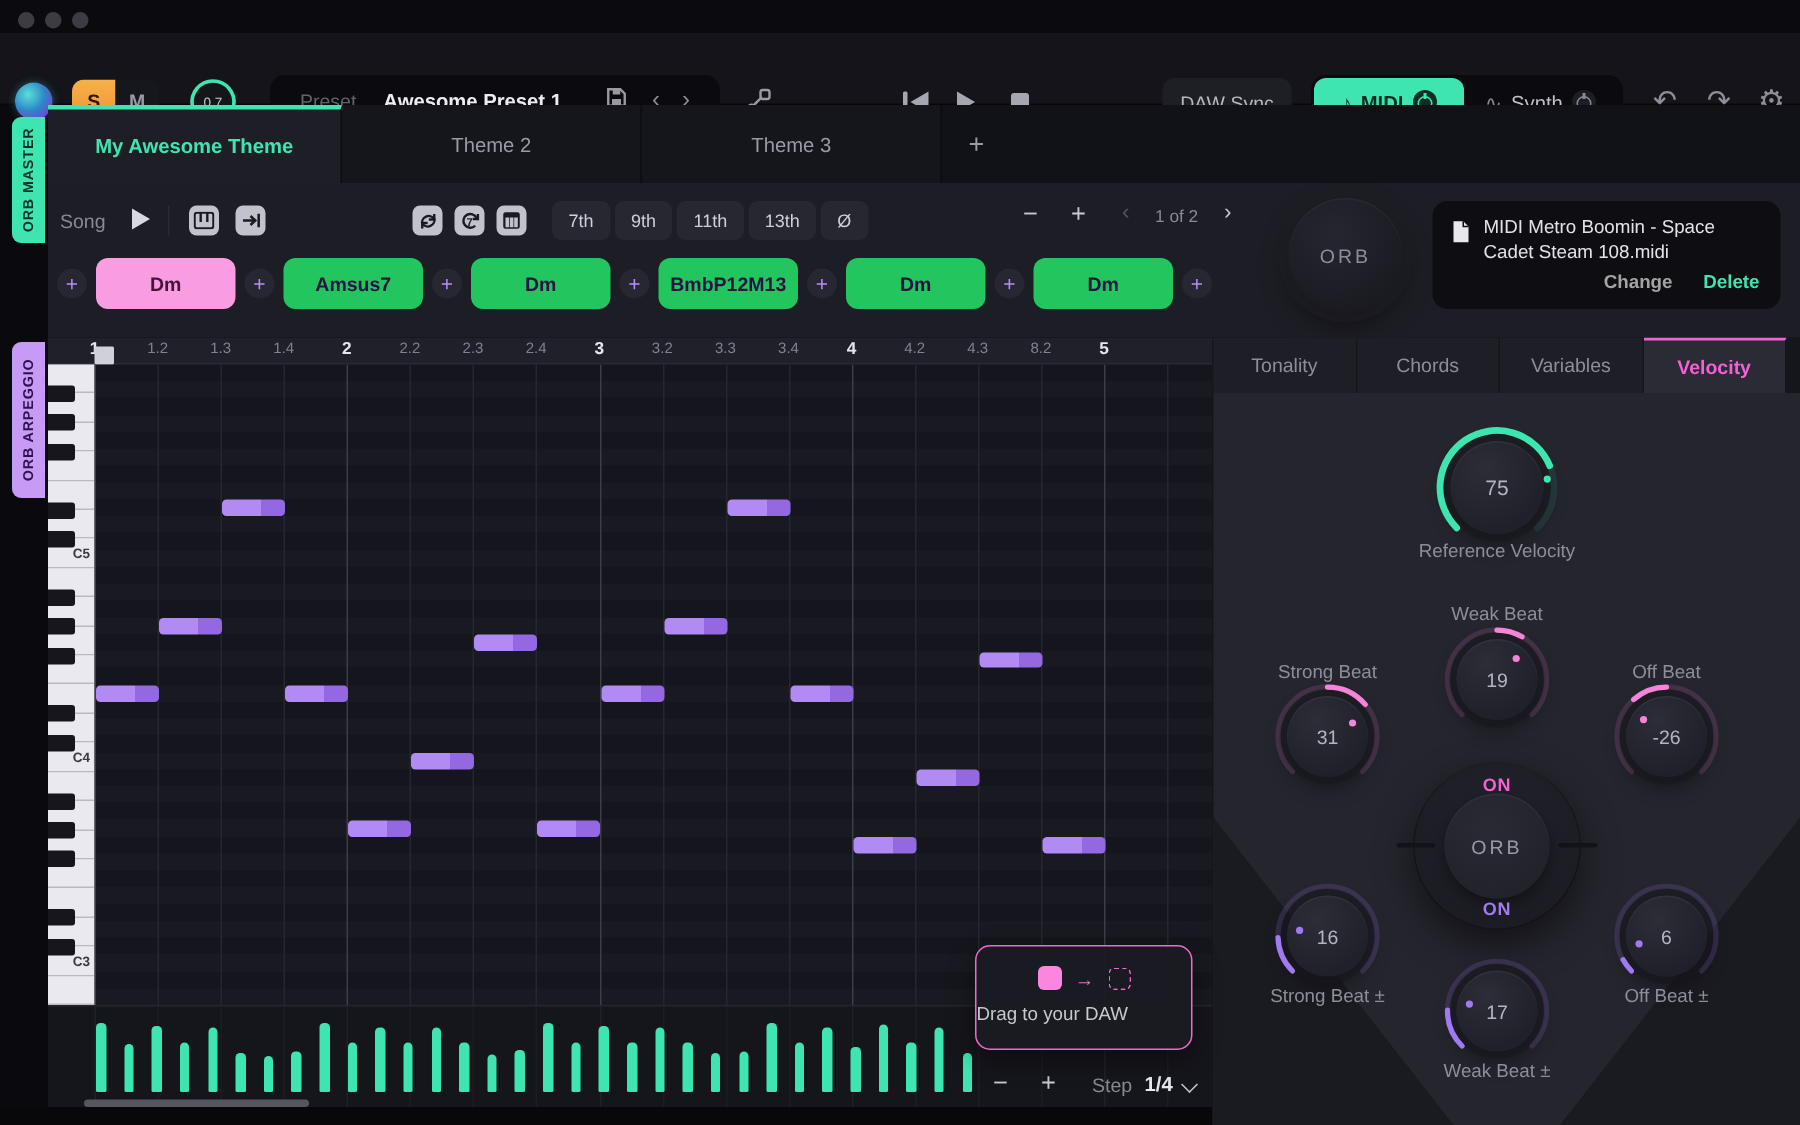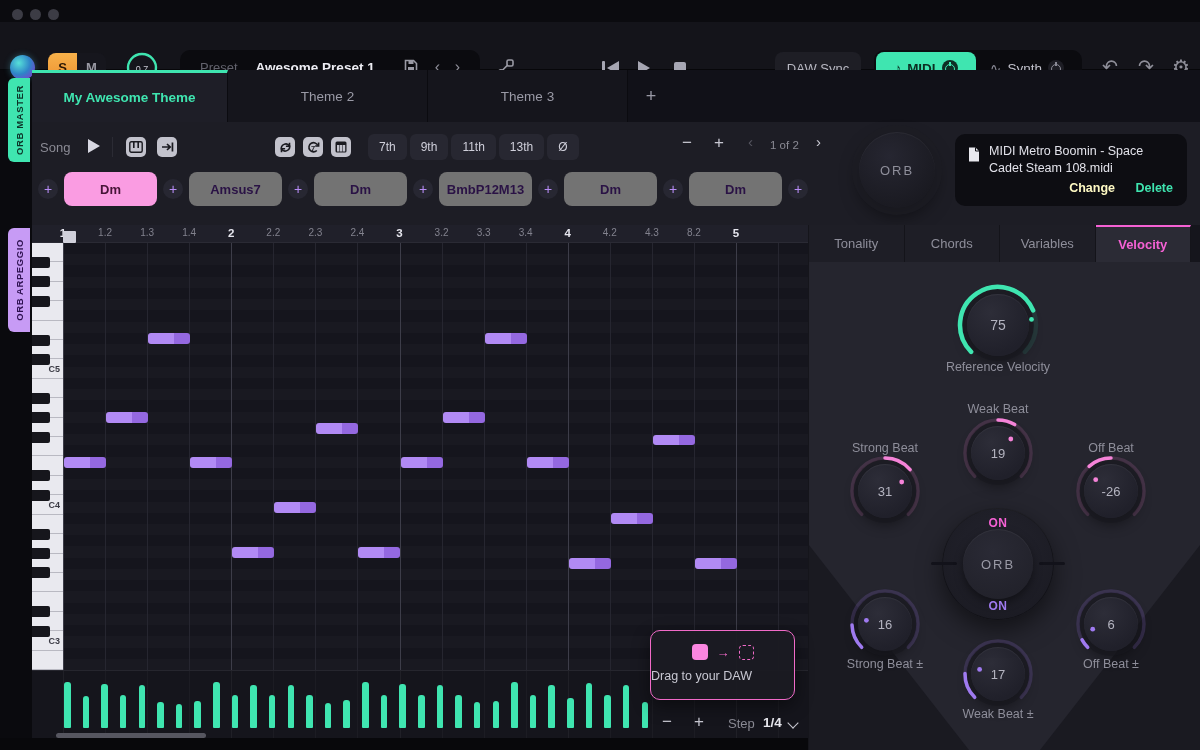--- a/index.html
+++ b/index.html
@@ -55,21 +55,21 @@
   #side-master span{color:#0d3328;}
   #side-arpeggio{left:8px;top:228px;height:104px;background:#c79bf5;}
   #side-arpeggio span{color:#2e1150;}
 
   
   #content-top{left:32px;top:122px;width:1168px;height:103px;background:#1d1d25;}
   .icon-box{width:20px;height:20px;border-radius:5px;background:#c2c2cc;}
   .ext-btn{height:26px;padding:0 11px;background:#272731;border-radius:6px;color:#cfcfda;font-size:12px;display:flex;align-items:center;margin-right:3px;}
   .plus-circle{width:20px;height:20px;border-radius:50%;background:#272732;color:#b78cf7;font-size:14px;flex:0 0 20px;}
   .chord-block{width:93px;height:34px;border-radius:8px;font-size:13px;font-weight:bold;flex:0 0 93px;}
-  .chord-purple{background:#737373;color:#2a1245;}
+  .chord-purple{background:#22c55e;color:#2a1245;}
   .chord-pink{background:#fa9ce2;color:#461437;}
   #song-orb{left:827px;top:10px;width:76px;height:76px;border-radius:50%;
     background:radial-gradient(circle at 40% 32%,#262631,#1a1a21 75%);
     box-shadow:0 0 0 7px rgba(28,28,36,.7),0 8px 18px rgba(0,0,0,.5),inset 0 1px 1px rgba(255,255,255,.05);
     color:#8e8e9a;font-size:13px;letter-spacing:2px;}
   #file-card{left:923px;top:12px;width:232px;height:72px;background:#0d0d12;border-radius:10px;}
 
   
   #roll{left:32px;top:225px;width:776px;height:445px;background:#16161e;overflow:hidden;}
   #ruler{left:0;top:0;width:776px;height:18px;background:#20202a;border-bottom:1px solid #2a2a34;box-sizing:border-box;}
@@ -282,21 +282,21 @@
   <div id="song-orb" class="abs cc">ORB</div>
 
   <div id="file-card" class="abs">
     <span class="abs" style="left:13px;top:13px;">
       <svg width="12" height="15" viewBox="0 0 12 15">
           <path d="M1 0.5 h6.5 L11 4 v10.5 h-10 z" fill="#e8e8ee"></path>
           <path d="M7.5 0.5 V4 H11" fill="none" stroke="#0d0d12" stroke-width="1"></path>
         </svg>
     </span>
     <div class="abs" style="left:34px;top:9px;width:186px;font-size:12.5px;line-height:1.35;color:#e2e2ea;">MIDI Metro Boomin - Space Cadet Steam 108.midi</div>
-    <span class="abs" style="right:72px;top:47px;font-size:12.5px;font-weight:bold;color:#fef9c3;">Change</span>
+    <span class="abs" style="right:72px;top:47px;font-size:12.5px;font-weight:bold;color:#a3a3a3;">Change</span>
     <span class="abs" style="right:14px;top:47px;font-size:12.5px;font-weight:bold;color:#3fe5b0;">Delete</span>
   </div>
 
   <div id="chord-row" class="abs flex" style="left:6px;top:50px;gap:6px;">
       <div class="plus-circle cc">+</div>
       <div class="chord-block cc chord-pink">Dm</div>
       <div class="plus-circle cc">+</div>
       <div class="chord-block cc chord-purple">Amsus7</div>
       <div class="plus-circle cc">+</div>
       <div class="chord-block cc chord-purple">Dm</div>

